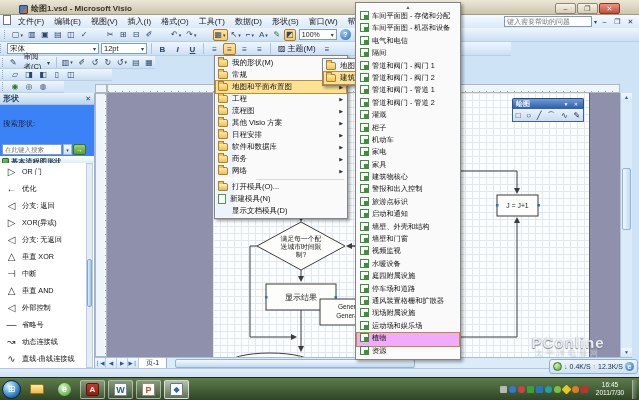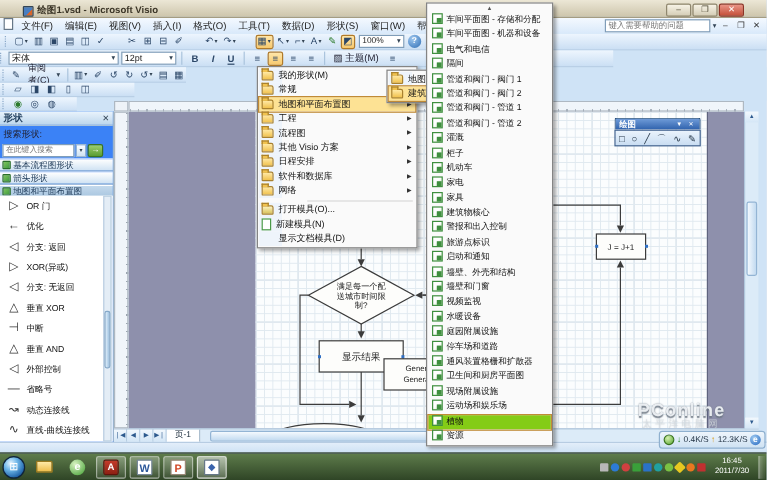--- a/index.html
+++ b/index.html
@@ -38,29 +38,29 @@
 .combo{height:11px;background:#fff;border:1px solid #7f9db9;font-size:7.5px;display:flex;align-items:center;justify-content:space-between;padding:0 2px;color:#222}
 .fmt{width:13px;height:12px;text-align:center;line-height:12px;font-size:8px;font-weight:bold;color:#2c4768;border:1px solid transparent;border-radius:2px}
 .fmt.i{font-style:italic}.fmt.u{text-decoration:underline}
 .fmt.pressed{background:linear-gradient(#ffe6a9,#f7c96d);border:1px solid #b07a2a}
 .themebtn{display:flex;align-items:center;gap:2px;font-size:8px;padding:0 3px;height:12px;color:#223}
 .revbtn{display:flex;align-items:center;gap:2px;font-size:7.5px;padding:0 3px;height:11px;color:#223}
 
 .panel{position:absolute;left:0;top:93px;width:95px;height:275px;background:#3b82f6;border-right:1px solid #9ab4cd;z-index:9}
 .p-head{height:12px;background:linear-gradient(#e9f3fc,#bcd6ec);display:flex;align-items:center;padding:0 3px;font-weight:bold;color:#1f3d5c;border-bottom:1px solid #a8c2da;font-size:8px}
 .p-close{margin-left:auto;font-size:7px;color:#345}
-.p-slabel{font-size:7.5px;padding:2px 3px;color:#223}
+.p-slabel{font-size:7.5px;padding:14px 3px;color:#223}
 .p-search{display:flex;gap:1px;padding:0 2px;align-items:center;height:13px}
 .p-input{width:60px;height:11px;background:#fff;border:1px solid #7f9db9;font-size:6.5px;color:#777;padding:0 2px}
 .p-ddl{width:9px;height:11px;background:linear-gradient(#fdfefe,#cfe2f3);border:1px solid #9fb9d0;font-size:5px;text-align:center;line-height:10px;color:#345}
 .p-go{width:13px;height:11px;background:linear-gradient(#9fd06d,#5a9c32);border:1px solid #3c7420;color:#fff;font-size:7px;text-align:center;line-height:10px;border-radius:2px}
 .p-tab{height:11px;display:flex;align-items:center;gap:2px;padding:0 2px;background:linear-gradient(#fdfefe,#cfe2f3);border-top:1px solid #fff;border-bottom:1px solid #9fb9d0}
 .p-tab.active{background:linear-gradient(#c3d9ec,#a9c6e0)}
 .p-tabicon{width:7px;height:7px;background:linear-gradient(135deg,#7fc55f,#3f9a3f);border:1px solid #2a6e2a;border-radius:1px;flex:none}
-.p-tablabel{font-size:7.2px;font-weight:normal;color:#1e3a58;white-space:nowrap}
+.p-tablabel{font-size:7.2px;font-weight:bold;color:#1e3a58;white-space:nowrap}
 .p-list{position:absolute;left:0;top:70px;width:94px;height:205px;background:#fff;overflow:hidden}
 .p-item{height:17px;display:flex;align-items:center;gap:3px;padding-left:4px}
 .p-item .pic{width:15px;text-align:center;font-size:10px;color:#333;flex:none}
 .p-item .plabel{font-size:7.2px;color:#111;line-height:8px;width:60px}
 .p-scroll{position:absolute;right:1px;top:70px;width:7px;height:205px;background:#e4edf6;border:1px solid #b8cde0}
 .p-thumb{position:absolute;left:0;top:95px;width:5px;height:48px;background:linear-gradient(90deg,#dfeefb,#9fc2e0);border:1px solid #85a8c8;border-radius:2px}
 
 .corner{position:absolute;left:95px;top:84px;width:12px;height:9px;background:#eef3f8;border:1px solid #aeb8c2;z-index:7}
 .hruler{position:absolute;left:107px;top:84px;width:513px;height:9px;background:#f0f5fa;border:1px solid #aeb8c2;z-index:7;background-image:repeating-linear-gradient(90deg,#9aa4b0 0 1px,transparent 1px 7px);background-size:100% 3px;background-position:0 6px;background-repeat:no-repeat}
 .vruler{position:absolute;left:95px;top:93px;width:12px;height:264px;background:#f0f5fa;border:1px solid #aeb8c2;z-index:7;background-image:repeating-linear-gradient(#9aa4b0 0 1px,transparent 1px 7px);background-size:3px 100%;background-position:9px 0;background-repeat:no-repeat}
@@ -125,21 +125,21 @@
 .mrow .marr{margin-left:auto;margin-right:3px;font-size:5px;color:#333}
 .mrow.hl{background:#fde294;outline:1px solid #c08a36}
 .mrow.sep{height:4px;background:#fafafa}
 .mrow.sep::after{content:"";flex:1;border-top:1px solid #d9d9d9;margin-left:20px;margin-right:2px}
 .mrow.open .mic{background:linear-gradient(#fdf3c0,#d8c25a)}
 .mrow.newd .mic{width:8px;height:10px;background:#fff;border:1px solid #4a9a4a;border-radius:0}
 .mrow.newd .mic::before{display:none}
 .mrow.noic .mic{visibility:hidden}
 .m3 .mup{height:7px;text-align:center;font-size:5px;color:#555;line-height:7px}
 .m3row{height:12.4px;display:flex;align-items:flex-start;gap:3px;padding-left:3px;background:#fafafa}
-.m3row.hl{background:#84cc16;outline:1px solid #c08a36}
+.m3row.hl{background:#f0abfc;outline:1px solid #c08a36}
 .stc{width:9px;height:9px;background:linear-gradient(135deg,#fff 45%,#cfe9c0);border:1px solid #3f8f3f;position:relative;flex:none}
 .stc::after{content:"";position:absolute;right:0;bottom:0;width:4px;height:4px;background:#3f8f3f}
 .m3row .mlabel{font-size:7.2px;color:#111;white-space:nowrap}
 </style>
 </head>
 <body>
 
 <div id="app">
 
   <div class="titlebar">
@@ -533,20 +533,25 @@
         <span class="mlabel">日程安排</span>
         <span class="marr">▶</span>
       </div>
       <div class="mrow">
         <span class="mic"></span>
         <span class="mlabel">软件和数据库</span>
         <span class="marr">▶</span>
       </div>
       <div class="mrow">
         <span class="mic"></span>
+        <span class="mlabel">商务</span>
+        <span class="marr">▶</span>
+      </div>
+      <div class="mrow">
+        <span class="mic"></span>
         <span class="mlabel">网络</span>
         <span class="marr">▶</span>
       </div>
       <div class="mrow sep noarr noic">
         <span class="mic"></span>
         <span class="mlabel"></span>
 
       </div>
       <div class="mrow open noarr">
         <span class="mic"></span>
@@ -674,24 +679,20 @@
         <div class="m3row">
           <span class="stc"></span>
           <span class="mlabel">停车场和道路</span>
         </div>
         <div class="m3row">
           <span class="stc"></span>
           <span class="mlabel">通风装置格栅和扩散器</span>
         </div>
         <div class="m3row">
           <span class="stc"></span>
-          <span class="mlabel">卫生间和厨房平面图</span>
-        </div>
-        <div class="m3row">
-          <span class="stc"></span>
           <span class="mlabel">现场附属设施</span>
         </div>
         <div class="m3row">
           <span class="stc"></span>
           <span class="mlabel">运动场和娱乐场</span>
         </div>
         <div class="m3row hl">
           <span class="stc"></span>
           <span class="mlabel">植物</span>
         </div>

